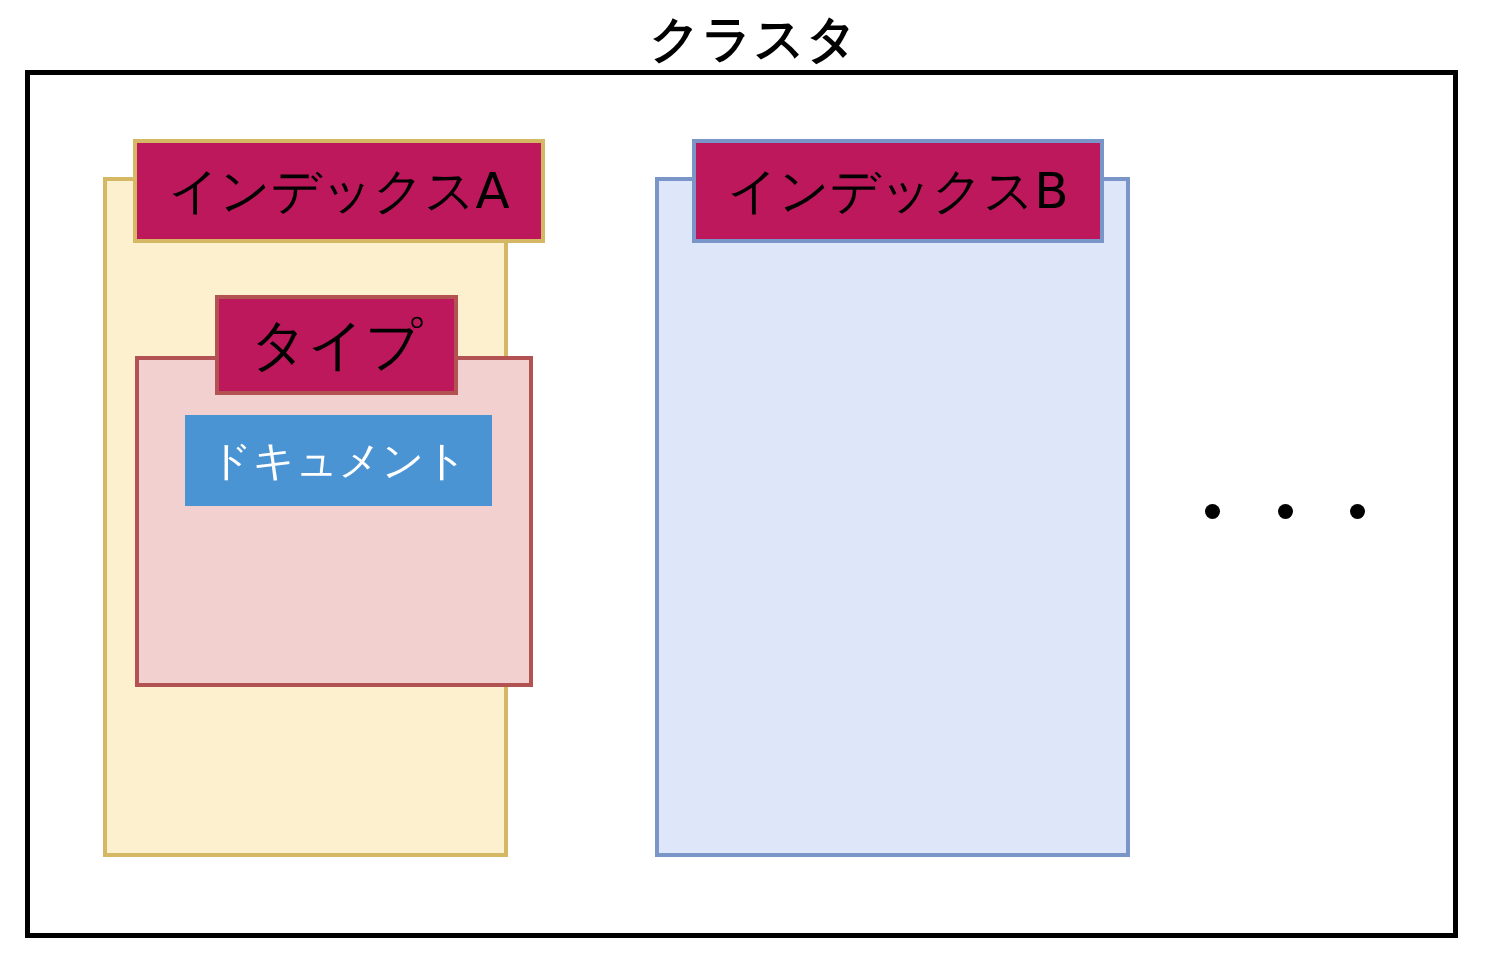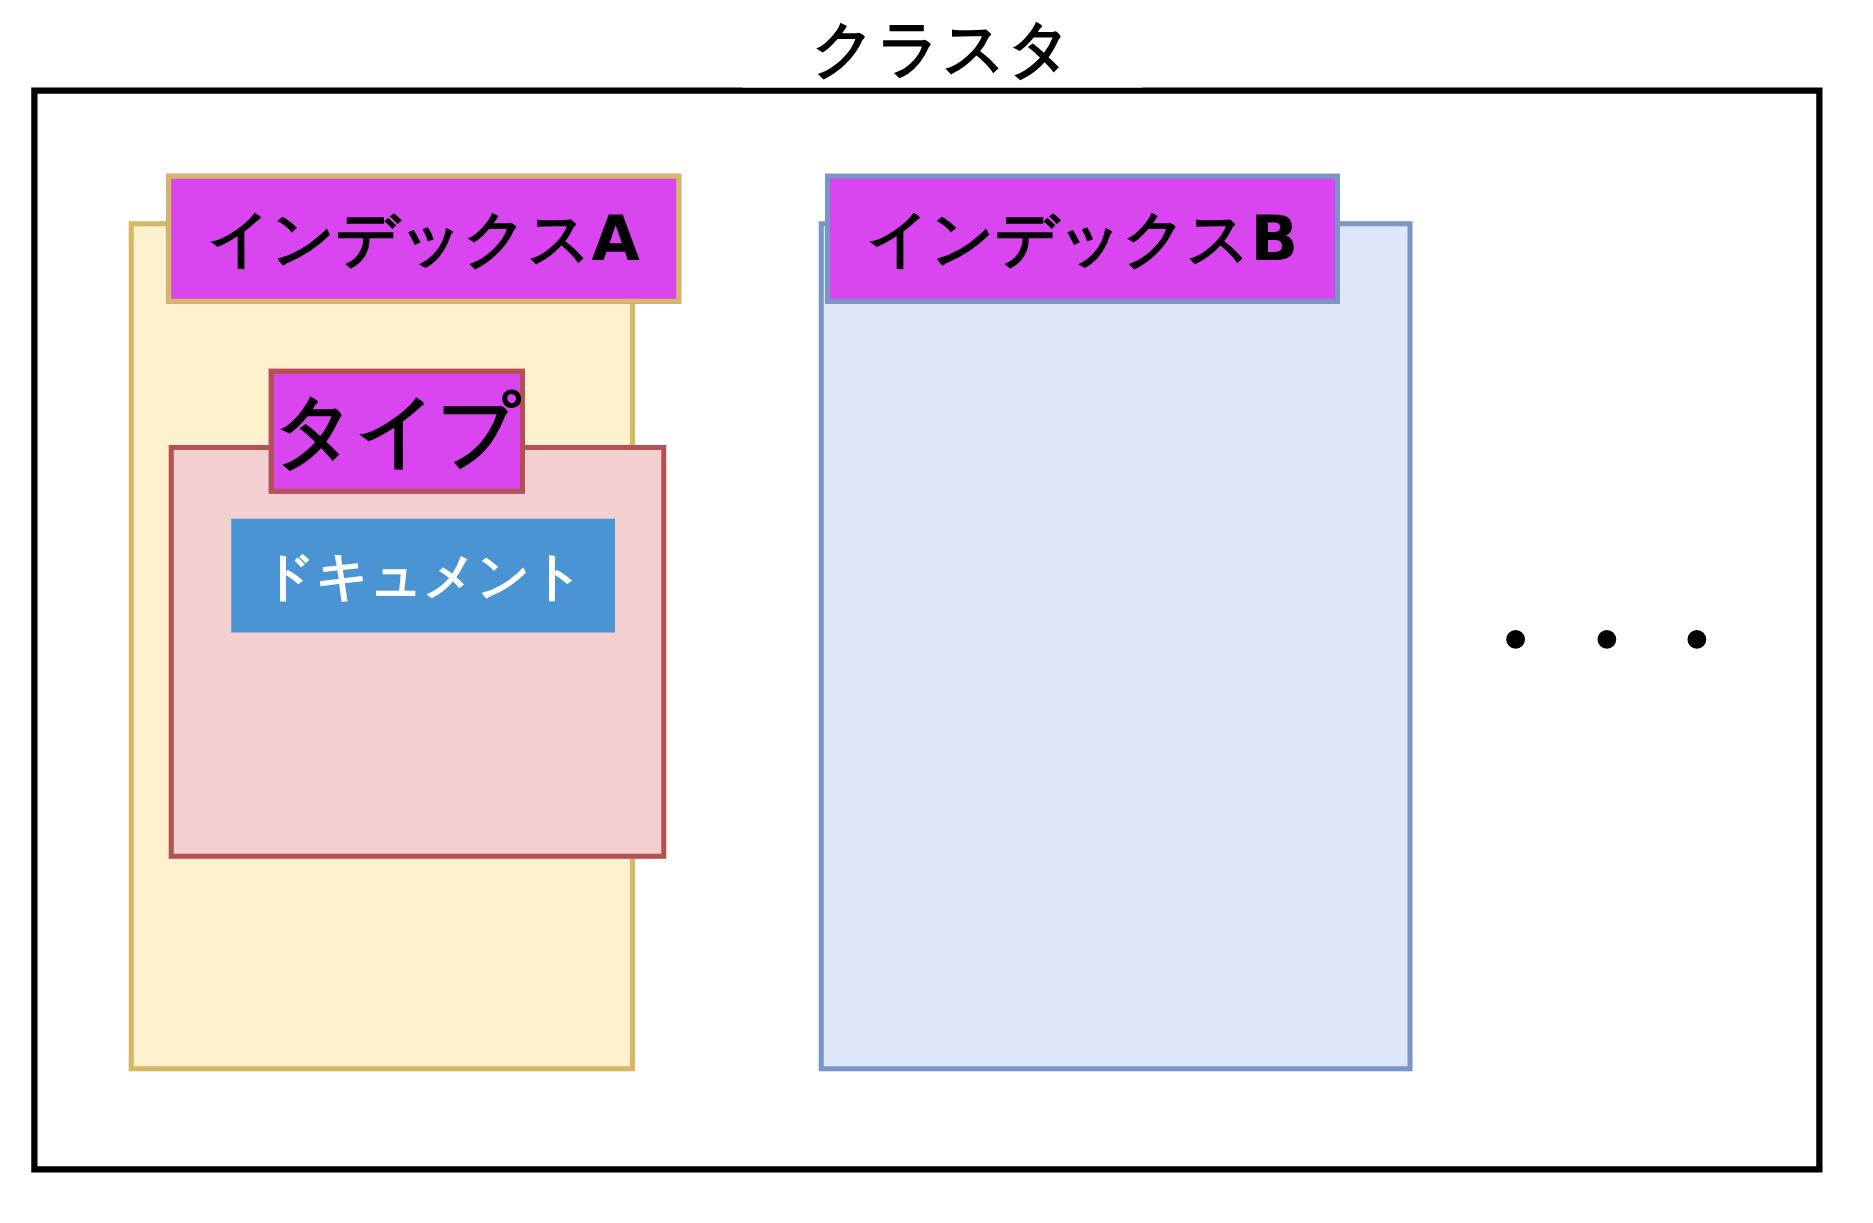--- a/index.html
+++ b/index.html
@@ -80,75 +80,75 @@
     width: 398px;
     height: 331px;
     background: #f3d0d0;
     border: 4px solid #b35252;
   }
 
   
   .label-box {
     position: absolute;
     box-sizing: border-box;
-    background: #d946ef;
+    background: #be185d;
     display: flex;
     align-items: center;
     justify-content: center;
     color: #000000;
-    font-weight: bold;
+    font-weight: normal;
     line-height: 1;
     z-index: 4;
     text-align: center;
   }
 
   .label-index-a {
     left: 133px;
     top: 139px;
     width: 412px;
     height: 104px;
     border: 4px solid #d4b863;
     font-size: 50px;
     letter-spacing: 0px;
   }
 
   .label-index-b {
-    left: 660px;
+    left: 692px;
     top: 139px;
     width: 412px;
     height: 104px;
     border: 4px solid #7a95c8;
     font-size: 50px;
     letter-spacing: 0px;
   }
 
   .label-type {
     left: 215px;
     top: 295px;
-    width: 205px;
+    width: 243px;
     height: 100px;
     border: 4px solid #b35252;
-    font-size: 64px;
+    font-size: 56px;
     letter-spacing: 0px;
   }
 
   
   .doc-box {
     position: absolute;
     left: 185px;
     top: 415px;
     width: 307px;
     height: 91px;
     background: #4a94d4;
     display: flex;
     align-items: center;
     justify-content: center;
     color: #ffffff;
     font-size: 42px;
-    font-weight: bold;
+    font-weight: normal;
     line-height: 1;
     box-sizing: border-box;
     z-index: 3;
   }
 
   
   .ellipsis {
     position: absolute;
     left: 1205px;
     top: 503px;

